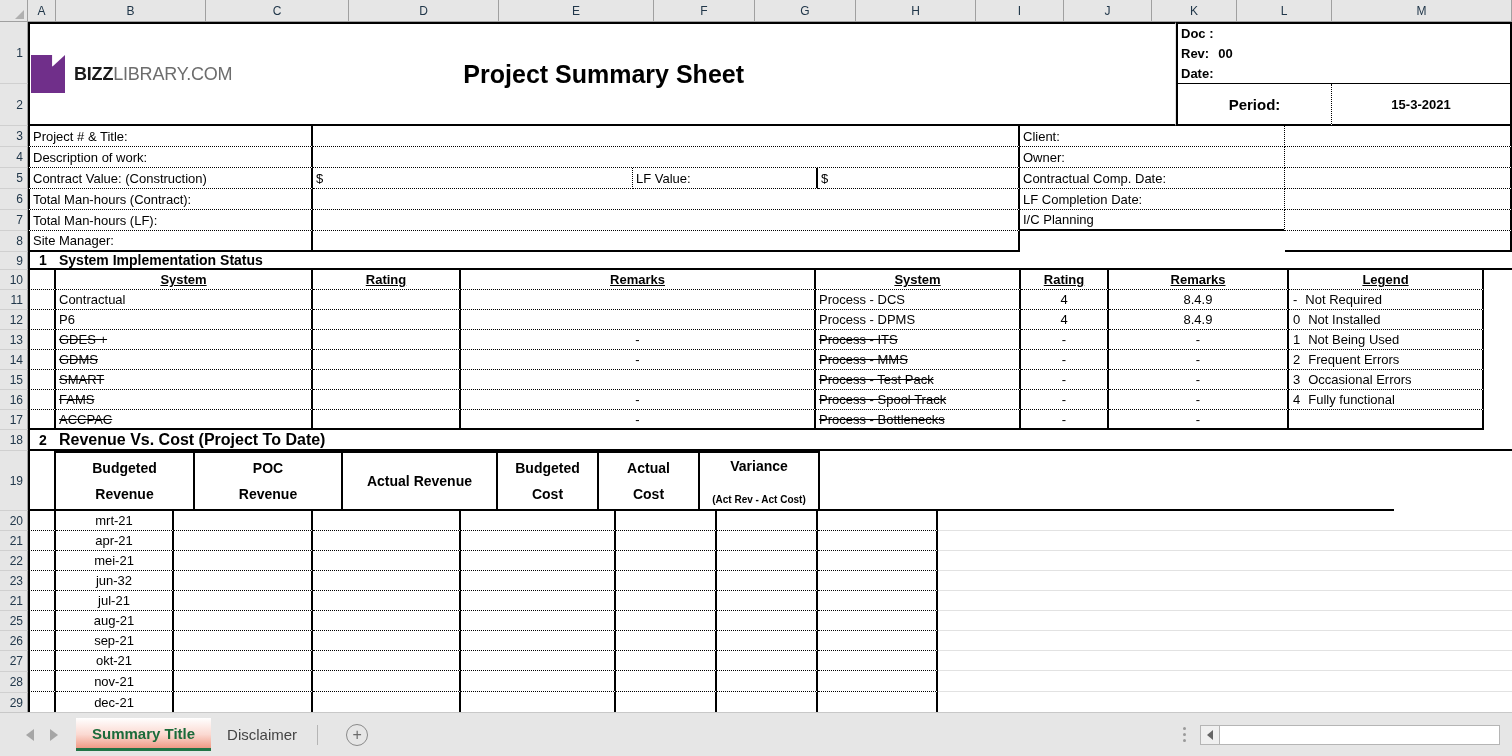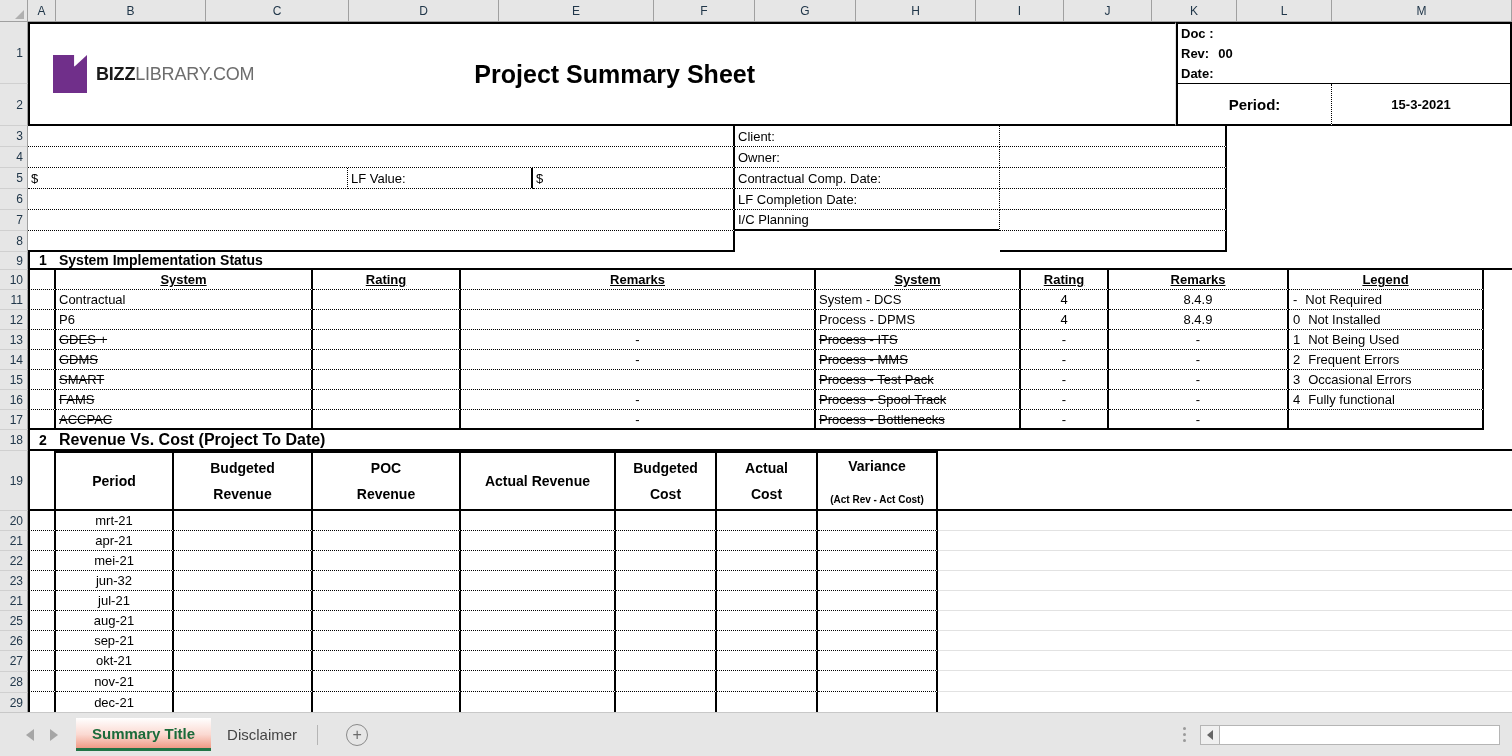--- a/index.html
+++ b/index.html
@@ -61,21 +61,21 @@
   .bb-dot   { border-bottom: 1px dotted #000 !important; }
   .br-dot   { border-right: 1px dotted #000 !important; }
   .bb-thin  { border-bottom: 1px solid #000 !important; }
 
   .ctr { justify-content: center; }
   .bold { font-weight: bold; }
   .strike { text-decoration: line-through; }
   .u-b { font-weight: bold; text-decoration: underline; }
 
   
-  .logo-wrap { display: flex; align-items: center; gap: 9px; padding-left: 23px; }
+  .logo-wrap { display: flex; align-items: center; gap: 9px; padding-left: 1px; }
   .logo-mark { position: relative; width: 34px; height: 38px; flex: 0 0 34px; }
   .logo-mark .body {
     position: absolute; left: 0; top: 0; width: 34px; height: 38px;
     background: #702f8a;
     clip-path: polygon(0 0, 62% 0, 62% 30%, 100% 30%, 100% 100%, 0 100%);
   }
   .logo-mark .ear {
     position: absolute; right: 0; top: 0; width: 13px; height: 12px;
     background: #702f8a;
     clip-path: polygon(100% 0, 100% 100%, 0 100%);
@@ -209,20 +209,28 @@
         <div class="cell bl-thick br-thick bb-thin bold" style="flex-basis:20px;height:20px;font-size:13px">Date:</div>
         <div style="display:flex;height:42px">
           <div class="cell bl-thick br-dot bb-thick ctr bold" style="flex-basis:156px;height:42px;font-size:15px">Period:</div>
           <div class="cell br-thick bb-thick ctr bold" style="flex-basis:180px;height:42px;font-size:13px">15-3-2021</div>
         </div>
       </div>
     </div>
 
     <div style="display:flex">
 
+      <div style="flex:0 0 285px">
+        <div class="cell bl-thick br-thick bb-dot" style="height:21px">Project # &amp; Title:</div>
+        <div class="cell bl-thick br-thick bb-dot" style="height:21px">Description of work:</div>
+        <div class="cell bl-thick br-thick bb-dot" style="height:21px">Contract Value: (Construction)</div>
+        <div class="cell bl-thick br-thick bb-dot" style="height:21px">Total Man-hours (Contract):</div>
+        <div class="cell bl-thick br-thick bb-dot" style="height:21px">Total Man-hours (LF):</div>
+        <div class="cell bl-thick br-thick bb-thick" style="height:21px">Site Manager:</div>
+      </div>
 
       <div style="flex:0 0 707px">
         <div class="cell br-thick bb-dot" style="height:21px"></div>
         <div class="cell br-thick bb-dot" style="height:21px"></div>
         <div style="display:flex;height:21px">
           <div class="cell bb-dot br-dot" style="flex-basis:320px;height:21px">$</div>
           <div class="cell bb-dot br-thick" style="flex-basis:185px;height:21px">LF Value:</div>
           <div class="cell bb-dot br-thick" style="flex-basis:202px;height:21px">$</div>
         </div>
         <div class="cell br-thick bb-dot" style="height:21px"></div>
@@ -264,21 +272,21 @@
       <div class="cell br-thick bb-dot ctr u-b" style="flex-basis:180px;height:20px">Remarks</div>
       <div class="cell br-thick bb-dot ctr u-b" style="flex-basis:195px;height:20px">Legend</div>
       <div class="cell" style="flex-basis:28px;height:20px;border-right:none;border-bottom:none"></div>
     </div>
 
     <div class="gridrow" style="height:20px">
       <div class="cell bl-thick br-thick bb-dot" style="flex-basis:28px;height:20px"></div>
       <div class="cell br-thick bb-dot" style="flex-basis:257px;height:20px">Contractual</div>
       <div class="cell br-thick bb-dot ctr" style="flex-basis:148px;height:20px"></div>
       <div class="cell br-thick bb-dot ctr" style="flex-basis:355px;height:20px"></div>
-      <div class="cell br-thick bb-dot" style="flex-basis:205px;height:20px">System - DCS</div>
+      <div class="cell br-thick bb-dot" style="flex-basis:205px;height:20px">Process - DCS</div>
       <div class="cell br-thick bb-dot ctr" style="flex-basis:88px;height:20px">4</div>
       <div class="cell br-thick bb-dot ctr" style="flex-basis:180px;height:20px">8.4.9</div>
       <div class="cell br-thick bb-dot" style="flex-basis:195px;height:20px;gap:8px;padding-left:4px">
         <span>-</span>
         <span>Not Required</span>
       </div>
       <div class="cell" style="flex-basis:28px;height:20px;border:none"></div>
     </div>
 
     <div class="gridrow" style="height:20px">
@@ -369,23 +377,20 @@
     </div>
 
     <div class="gridrow" style="height:21px">
       <div class="cell bl-thick bb-thick ctr bold" style="flex-basis:28px;height:21px;font-size:14px;border-right:none">2</div>
       <div class="cell bb-thick bold" style="flex-basis:405px;height:21px;font-size:16px;border-right:none">Revenue Vs. Cost (Project To Date)</div>
       <div class="cell bb-thick" style="flex-basis:1051px;height:21px;border-right:none"></div>
     </div>
 
     <div class="gridrow" style="height:60px">
       <div class="cell bl-thick br-thick bb-thick" style="flex-basis:28px;height:60px"></div>
-      <div class="cell br-thick bb-thick bt-thick ctr bold" style="flex-basis:118px;height:60px;flex-direction:column;font-size:14px">
-        <span>Period</span>
-      </div>
       <div class="cell br-thick bb-thick bt-thick ctr bold" style="flex-basis:139px;height:60px;flex-direction:column;font-size:14px;gap:10px">
         <span>Budgeted</span>
         <span>Revenue</span>
       </div>
       <div class="cell br-thick bb-thick bt-thick ctr bold" style="flex-basis:148px;height:60px;flex-direction:column;font-size:14px;gap:10px">
         <span>POC</span>
         <span>Revenue</span>
       </div>
       <div class="cell br-thick bb-thick bt-thick ctr bold" style="flex-basis:155px;height:60px;font-size:14px">
         <span>Actual Revenue</span>

